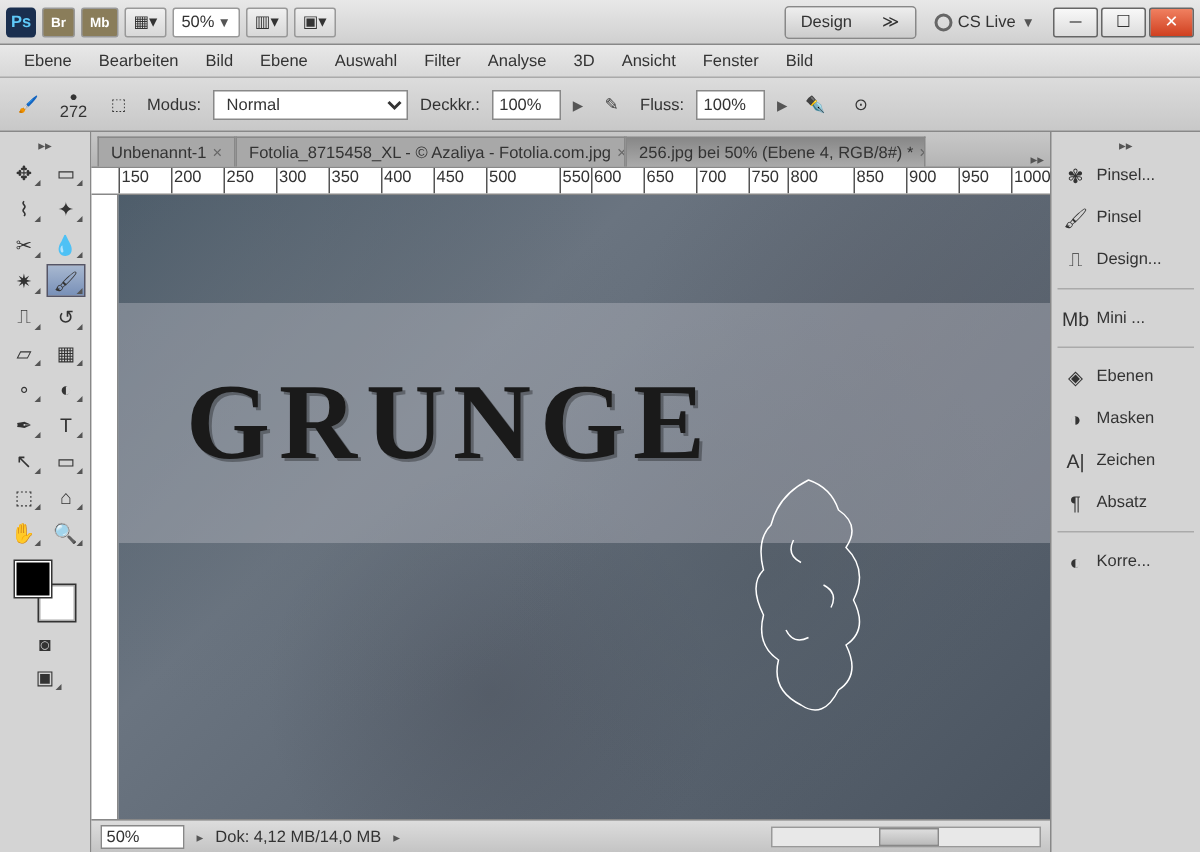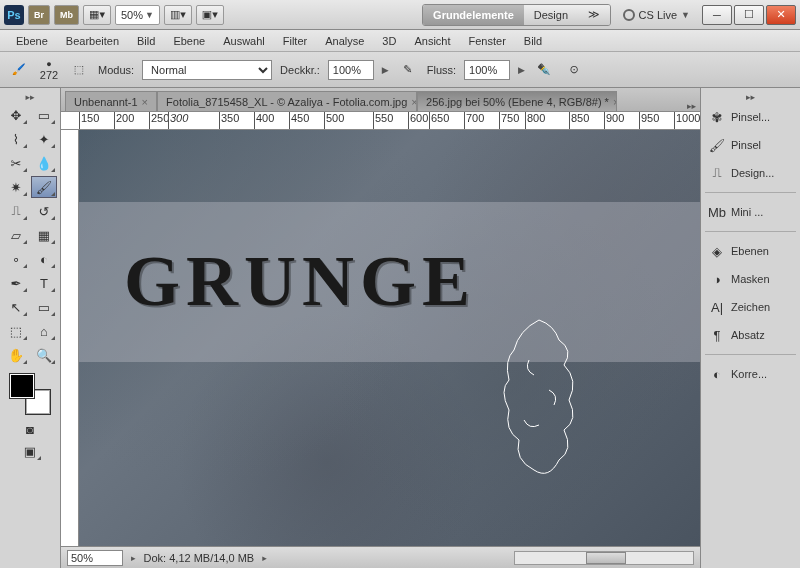--- a/index.html
+++ b/index.html
@@ -68,21 +68,20 @@
   <div class="tb-btn badge">Mb</div>
   <div class="tb-btn">▦▾</div>
   <div class="tb-btn" style="background:#fff">
       <span>50%</span> 
       <span class="chev">▼</span>
     </div>
   <div class="tb-btn">▥▾</div>
   <div class="tb-btn">▣▾</div>
   <div class="spacer"></div>
   <div class="workspace-sw">
-    <div class="btn active">Grundelemente</div>
     <div class="btn">Design</div>
     <div class="btn">≫</div>
   </div>
   <div class="cslive">
       <span class="circle"></span>
       <span>CS Live</span> 
       <span class="chev">▼</span>
     </div>
   <div class="win-controls">
     <div class="win-btn">─</div>
@@ -175,27 +174,27 @@
           <span>256.jpg bei 50% (Ebene 4, RGB/8#) *</span>
           <span class="x">×</span>
         </div>
       <div class="spacer"></div>
       <span class="chev">▸▸</span>
     </div>
     <div class="ruler-h" id="rulerH">
         <div class="tick" style="left: 18px;">150</div>
         <div class="tick" style="left: 53px;">200</div>
         <div class="tick" style="left: 88px;">250</div>
-        <div class="tick" style="left: 107px; font-style: italic;">300</div>
+        <div class="tick" style="left: 123px;">300</div>
         <div class="tick" style="left: 158px;">350</div>
         <div class="tick" style="left: 193px;">400</div>
         <div class="tick" style="left: 228px;">450</div>
         <div class="tick" style="left: 263px;">500</div>
         <div class="tick" style="left: 312px;">550</div>
-        <div class="tick" style="left: 347px;">600</div>
+        <div class="tick" style="left: 333px;">600</div>
         <div class="tick" style="left: 368px;">650</div>
         <div class="tick" style="left: 403px;">700</div>
         <div class="tick" style="left: 438px;">750</div>
         <div class="tick" style="left: 464px;">800</div>
         <div class="tick" style="left: 508px;">850</div>
         <div class="tick" style="left: 543px;">900</div>
         <div class="tick" style="left: 578px;">950</div>
         <div class="tick" style="left: 613px;">1000</div>
       </div>
     <div class="canvas-area">

